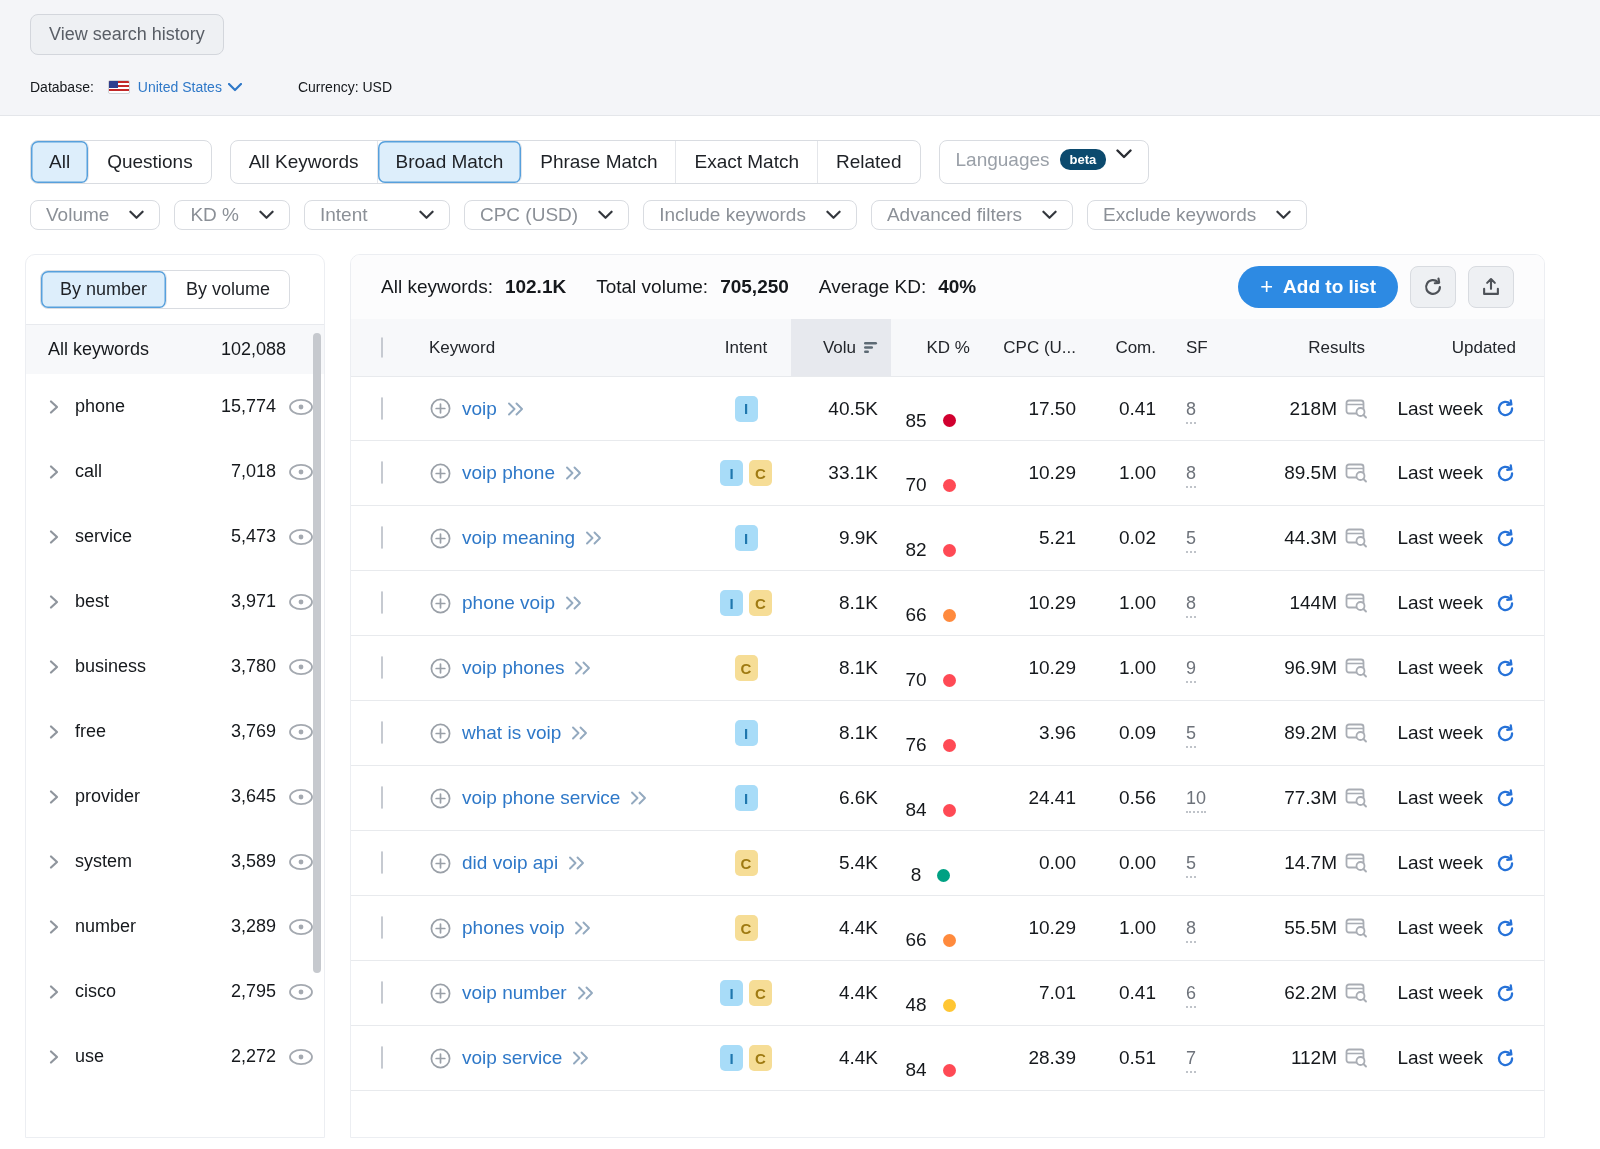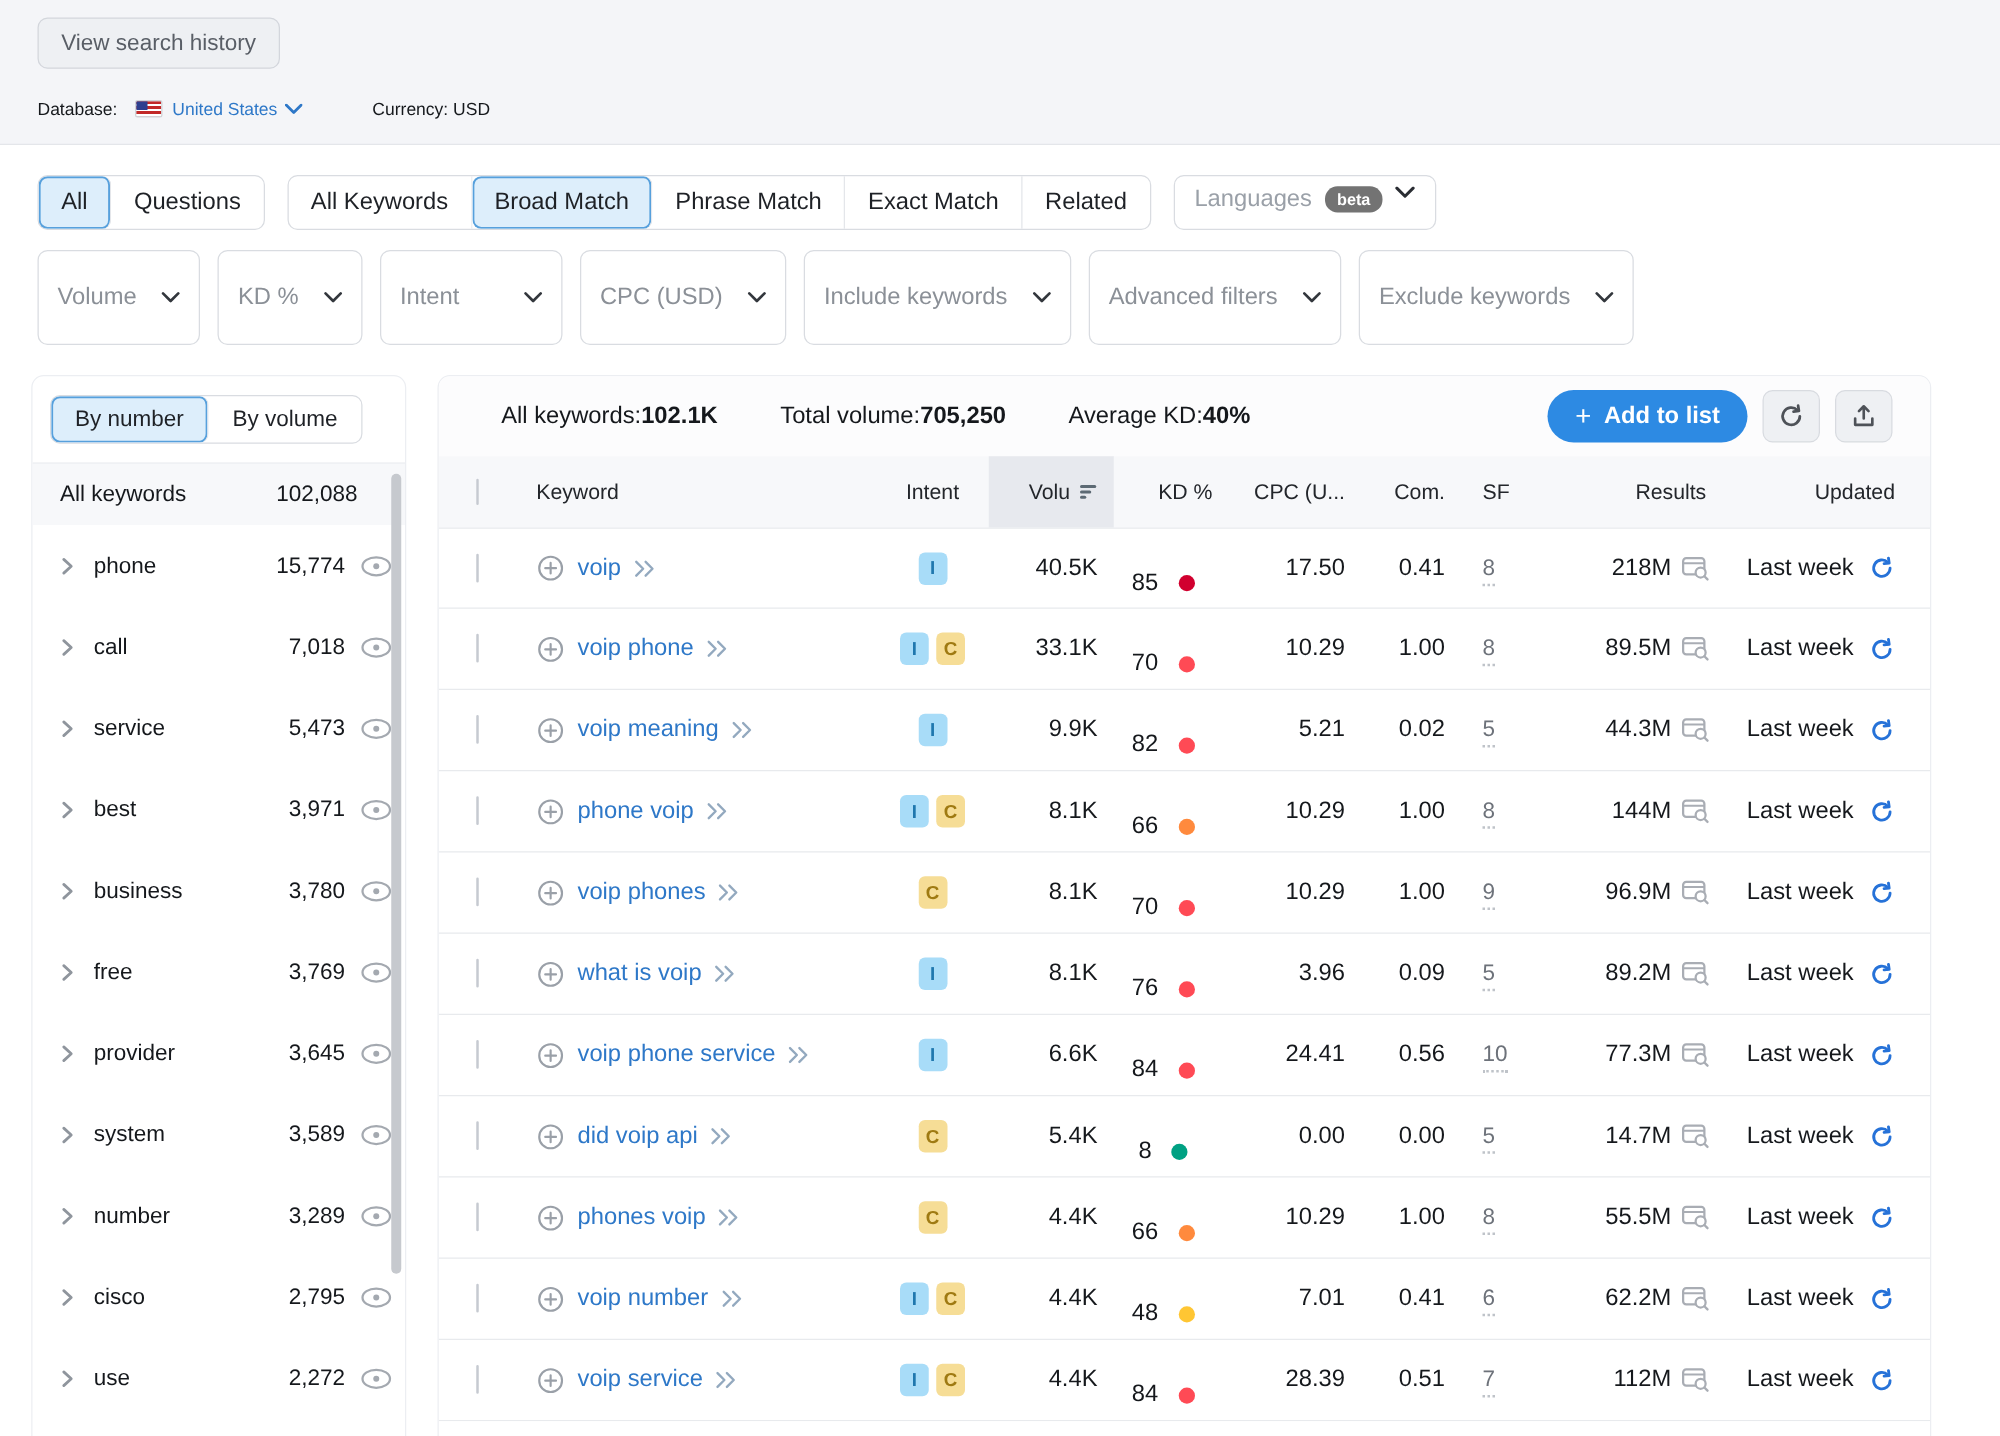--- a/index.html
+++ b/index.html
@@ -26,24 +26,24 @@
   
   .tabs-row { display:flex; gap:18px; margin:24px 30px 0; }
   .seg { display:inline-flex; border:1px solid #d9dce1; border-radius:8px; background:#fff; }
   .seg-item { padding:10px 18px; font-size:19px; color:#1e2126; border-right:1px solid #e4e6ea; cursor:pointer; white-space:nowrap; }
   .seg-item:first-child { border-radius:7px 0 0 7px; }
   .seg-item:last-child { border-right:none; border-radius:0 7px 7px 0; }
   .seg-item.active { background:#ddeefb; box-shadow:inset 0 0 0 1.5px #57a0dc; border-radius:7px; }
   .lang-chip { display:inline-flex; align-items:flex-start; gap:10px; border:1px solid #d9dce1; border-radius:8px;
     background:#fff; padding:8px 16px; cursor:pointer; }
   .lang-label { color:#9aa0a8; font-size:19px; }
-  .beta-badge { background:#737373; color:#fff; font-size:13px; font-weight:700; padding:3px 10px; border-radius:10px; }
+  .beta-badge { background:#0c4a6e; color:#fff; font-size:13px; font-weight:700; padding:3px 10px; border-radius:10px; }
   .filters-row { display:flex; gap:14px; margin:16px 30px 0; }
   .filter-chip { display:inline-flex; align-items:center; justify-content:space-between; gap:20px; border:1px solid #d9dce1;
-    border-radius:8px; background:#fff; padding:26px 15px; color:#8b9097; font-size:19px; cursor:pointer; white-space:nowrap; }
+    border-radius:8px; background:#fff; padding:3px 15px; color:#8b9097; font-size:19px; cursor:pointer; white-space:nowrap; }
   .filter-chip:nth-child(3){ min-width:146px; }
 
   
   .content { display:flex; gap:25px; margin:24px 55px 0 25px; align-items:flex-start; }
 
   
   .sidebar { width:300px; height:884px; background:#fff; border:1px solid #eceef2; border-radius:10px 10px 0 0;
     position:relative; overflow:hidden; flex:none; }
   .sb-toggle { margin:15px 14px; display:inline-flex; border:1px solid #d9dce1; border-radius:8px; }
   .sb-toggle .seg-item { padding:8px 19px; font-size:18px; }
@@ -52,21 +52,21 @@
     background:#f7f8fa; font-size:18px; cursor:pointer; }
   .sb-item { height:65px; display:flex; align-items:center; padding:0 10px 0 22px; font-size:18px; cursor:pointer; }
   .sb-item .lbl { margin-left:15px; }
   .sb-item .cnt { margin-left:auto; }
   .sb-item .eye { margin-left:12px; display:flex; }
   .sb-scrollthumb { position:absolute; right:3px; top:78px; width:8px; height:640px; background:#c6c9ce; border-radius:4px; }
 
   
   .main { flex:1; min-height:884px; background:#fff; border:1px solid #eceef2; border-radius:10px 10px 0 0; overflow:hidden; }
   .stats-row { display:flex; align-items:center; height:64px; padding:0 30px; gap:30px; background:#fcfcfd; }
-  .stat { font-size:19px; display:flex; gap:0;margin-left:20px; }
+  .stat { font-size:19px; display:flex; gap:12px; }
   .stat b { font-weight:700; }
   .stats-actions { margin-left:auto; display:flex; gap:12px; align-items:center; }
   .btn-primary { display:flex; align-items:center; gap:10px; background:#2d8ae3; border:none; color:#fff; font-size:19px;
     font-weight:600; border-radius:22px; padding:10px 22px; cursor:pointer; font-family:inherit; }
   .btn-primary .plus { font-size:22px; font-weight:400; line-height:16px; }
   .icon-btn { width:46px; height:42px; border-radius:8px; background:#eef0f3; border:1px solid #d8dbe0;
     display:flex; align-items:center; justify-content:center; color:#4e5258; cursor:pointer; }
 
   
   .thead, .trow { display:grid; grid-template-columns:48px 272px 90px 100px 85px 110px 75px 55px 155px 145px;

